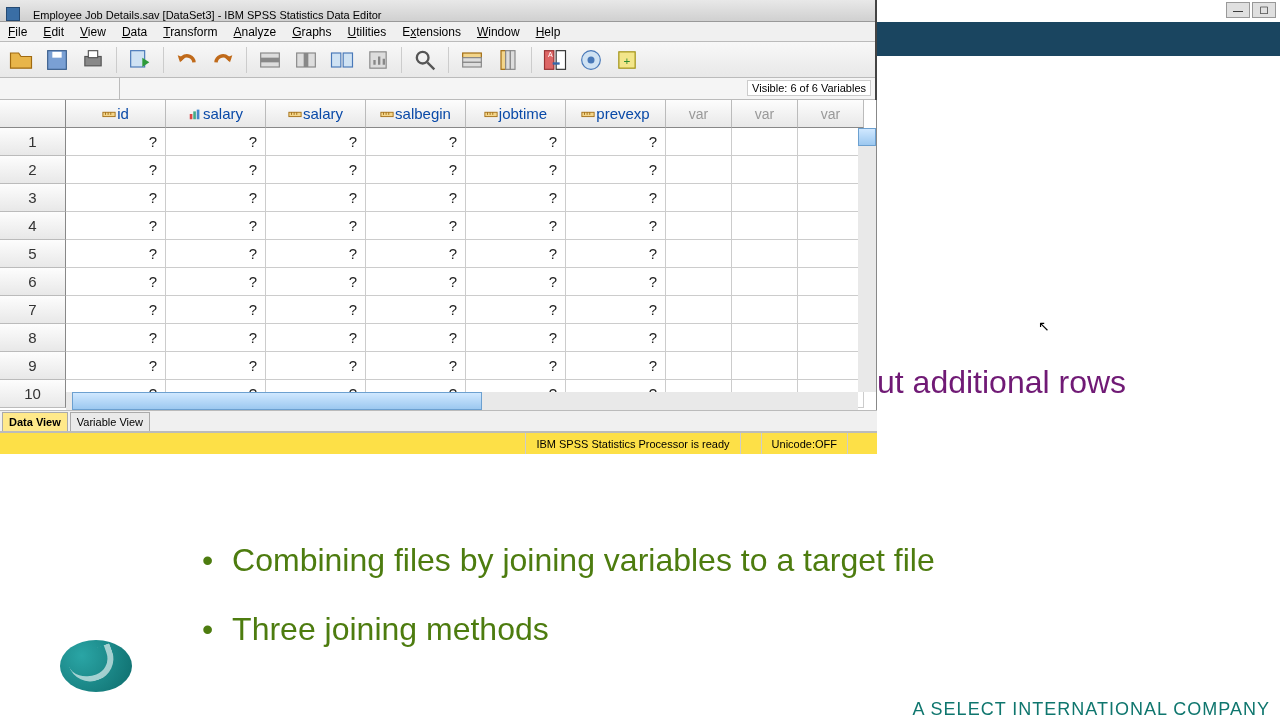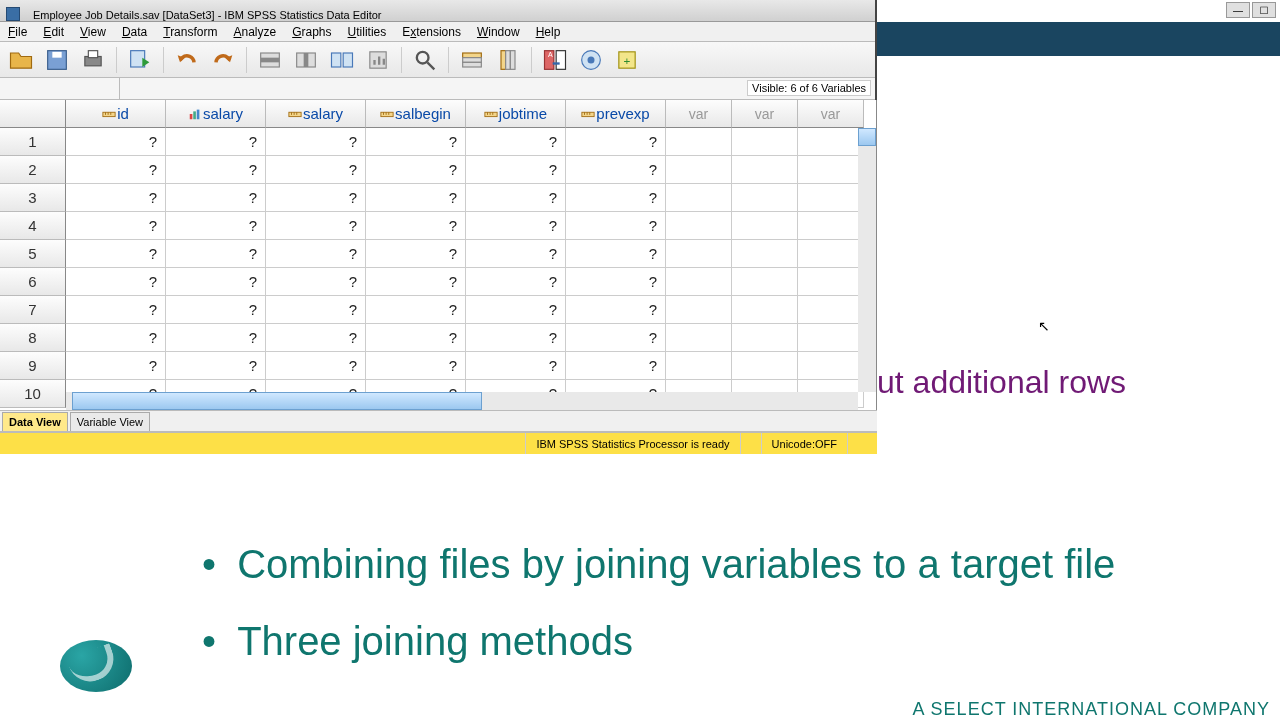--- a/index.html
+++ b/index.html
@@ -48,21 +48,21 @@
 
 .statusbar { width: 877px; height: 22px; background: #fde047; border-top: 1px solid #bbb; display: flex; align-items: center; font-size: 11px; position: relative; }
 .status-cell { border-left: 1px solid #ccc; padding: 0 10px; height: 100%; display: flex; align-items: center; }
 .status-spacer { flex: 1; }
 
 .spss-window { width: 877px; position: absolute; top: 0; left: 0; border-right: 2px solid #444; }
 
 .dark-header-strip { position: absolute; left: 877px; top: 22px; right: 0; height: 34px; background: #1a4560; }
 
 .slide-content { position: absolute; left: 0; top: 350px; width: 1280px; }
-.bullet { font-size: 40px; margin: 32px 0 32px 230px; color: #0f766e; }
+.bullet { font-size: 32px; margin: 32px 0 32px 230px; color: #4d7c0f; }
 .bullet::before { content: "• "; margin-left: -28px; padding-right: 10px; }
 .partial-text { position: absolute; left: 877px; top: 364px; font-size: 32px; color: #701a75; }
 
 .logo-area { position: absolute; left: 60px; bottom: 10px; width: 200px; height: 70px; }
 .swirl { width: 72px; height: 52px; border-radius: 50%; background: radial-gradient(circle at 30% 30%, #2aa5a5, #0d6b6b); position: relative; }
 .swirl::after { content: ""; position: absolute; left: 10px; top: 10px; width: 40px; height: 25px; border: 6px solid #fff; border-top: none; border-left: none; border-radius: 0 0 30px 30px; transform: rotate(-20deg); opacity: 0.6; }
 
 .footer-text { position: absolute; right: 10px; bottom: 0; font-size: 18px; color: #0f766e; letter-spacing: 1px; }
 
 .cursor { position: absolute; left: 1038px; top: 318px; font-size: 14px; pointer-events: none; }

